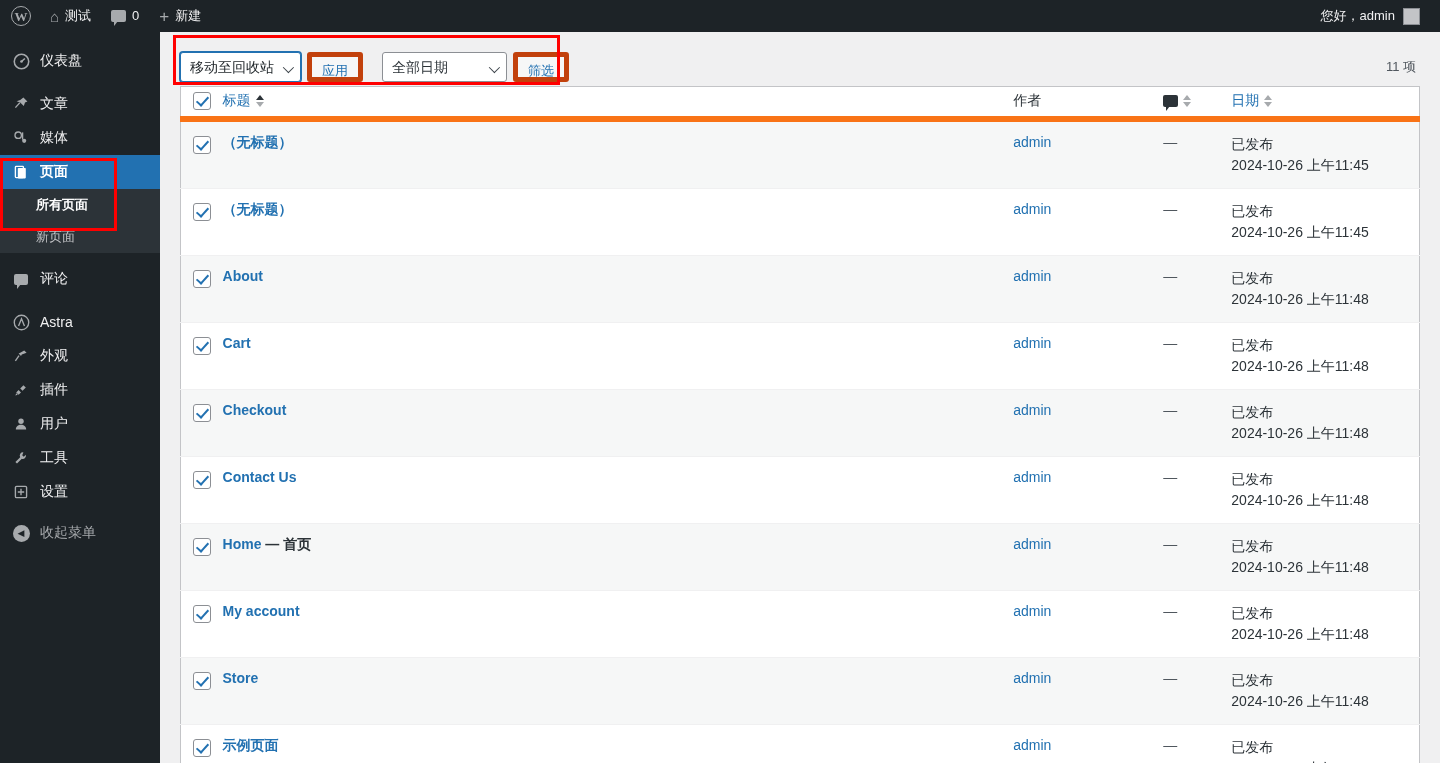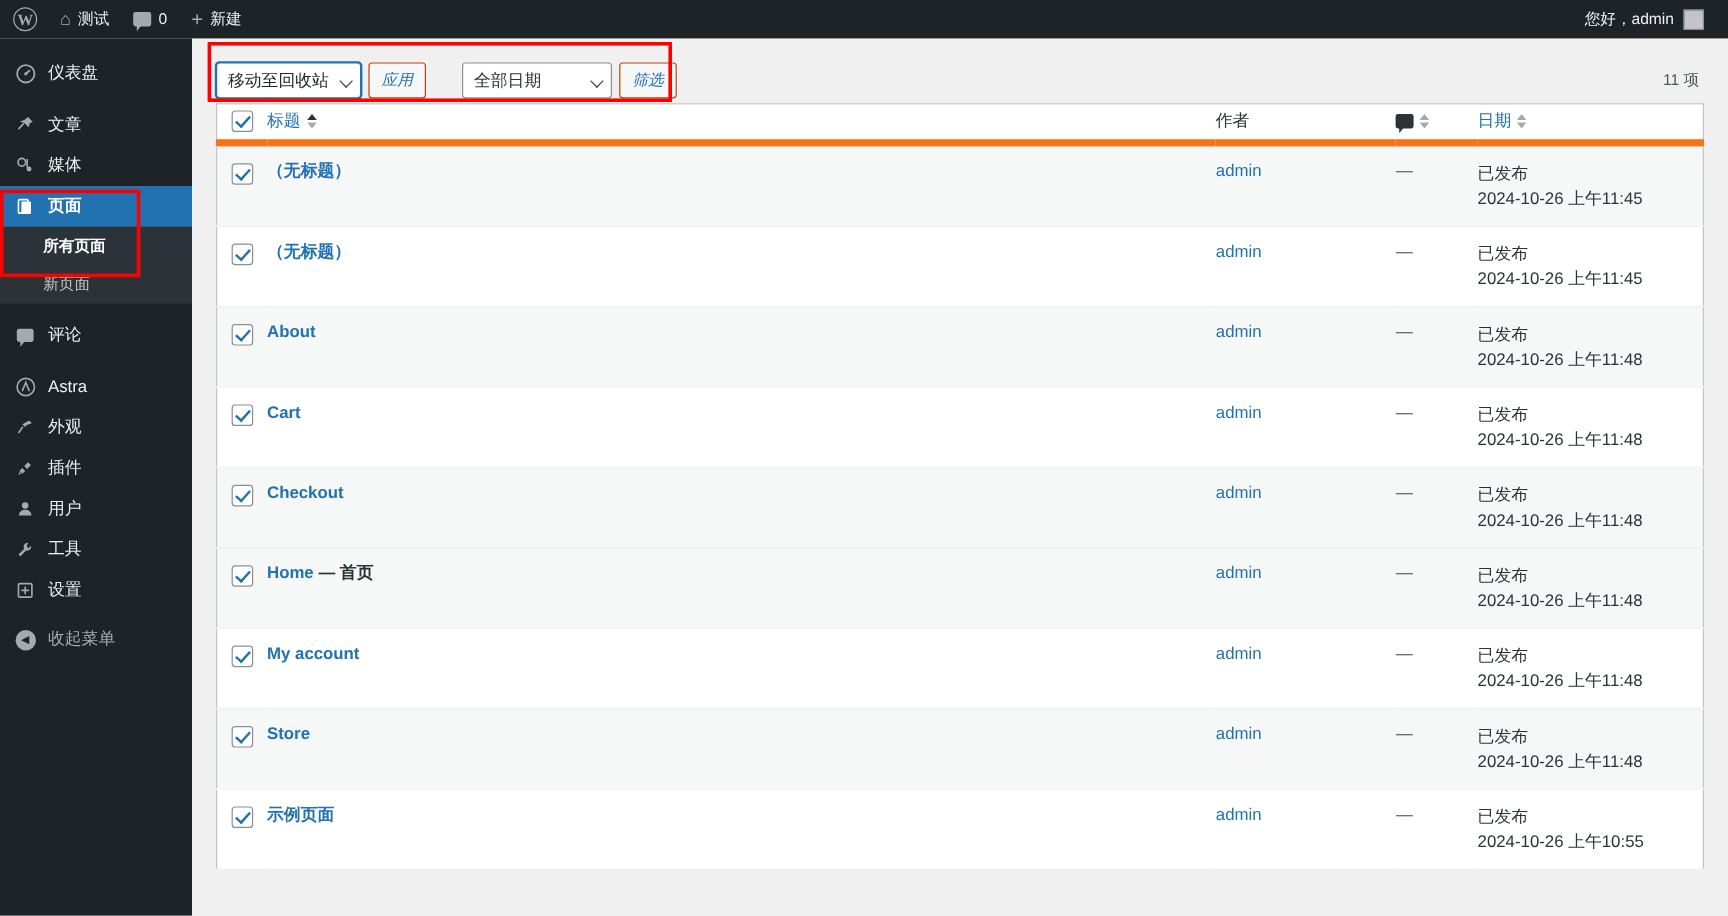--- a/index.html
+++ b/index.html
@@ -153,30 +153,29 @@
   .wp-select.focused {
     border-color: #2271b1;
     box-shadow: 0 0 0 1px #2271b1;
     color: #1d2327;
     font-weight: 400;
   }
   .wp-button {
     height: 30px;
     padding: 0 10px;
     background: #f6f7f7;
-    border: 1px solid #c2410c;
+    border: 5px solid #c2410c;
     border-radius: 3px;
     color: #2271b1;
     font-size: 13px;
     line-height: 28px;
     display: inline-block;
     white-space: nowrap;
-    font-style: italic;
-  }
-  .date-group { display: flex; align-items: center; gap: 6px; margin-left: 30px; }
+  }
+  .date-group { display: flex; align-items: center; gap: 6px; margin-left: 19px; }
   #date-select { min-width: 125px; }
   #items-count {
     margin-left: auto;
     font-size: 13px; color: #50575e;
     line-height: 30px;
     padding-right: 4px;
   }
 
   
   .annot {
@@ -507,20 +506,27 @@
           <td class="col-cmt"><span class="cmt-dash">—</span></td>
           <td class="col-date"><span class="date-cell"><span class="date-status">已发布</span><span>2024-10-26 上午11:48</span></span></td>
         </tr>
         <tr class="alt">
           <td class="col-cb"><span class="cb checked"></span></td>
           <td class="col-title"><span class="row-title"><a>Checkout</a><span class="suffix"></span></span></td>
           <td class="col-author"><a class="author-link">admin</a></td>
           <td class="col-cmt"><span class="cmt-dash">—</span></td>
           <td class="col-date"><span class="date-cell"><span class="date-status">已发布</span><span>2024-10-26 上午11:48</span></span></td>
         </tr>
+        <tr>
+          <td class="col-cb"><span class="cb checked"></span></td>
+          <td class="col-title"><span class="row-title"><a>Contact Us</a><span class="suffix"></span></span></td>
+          <td class="col-author"><a class="author-link">admin</a></td>
+          <td class="col-cmt"><span class="cmt-dash">—</span></td>
+          <td class="col-date"><span class="date-cell"><span class="date-status">已发布</span><span>2024-10-26 上午11:48</span></span></td>
+        </tr>
         <tr class="alt">
           <td class="col-cb"><span class="cb checked"></span></td>
           <td class="col-title"><span class="row-title"><a>Home</a><span class="suffix"> — 首页</span></span></td>
           <td class="col-author"><a class="author-link">admin</a></td>
           <td class="col-cmt"><span class="cmt-dash">—</span></td>
           <td class="col-date"><span class="date-cell"><span class="date-status">已发布</span><span>2024-10-26 上午11:48</span></span></td>
         </tr>
         <tr>
           <td class="col-cb"><span class="cb checked"></span></td>
           <td class="col-title"><span class="row-title"><a>My account</a><span class="suffix"></span></span></td>

